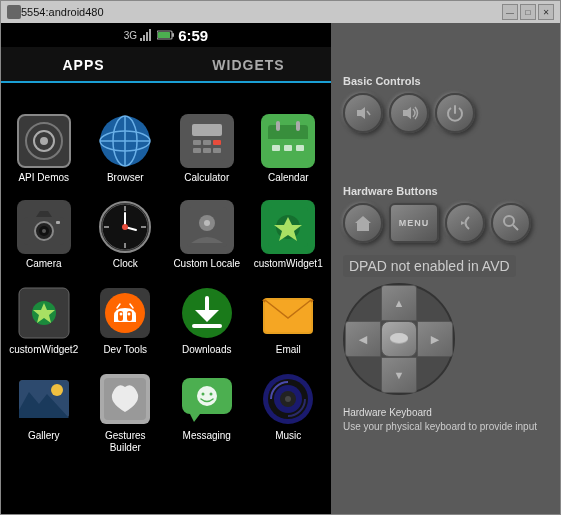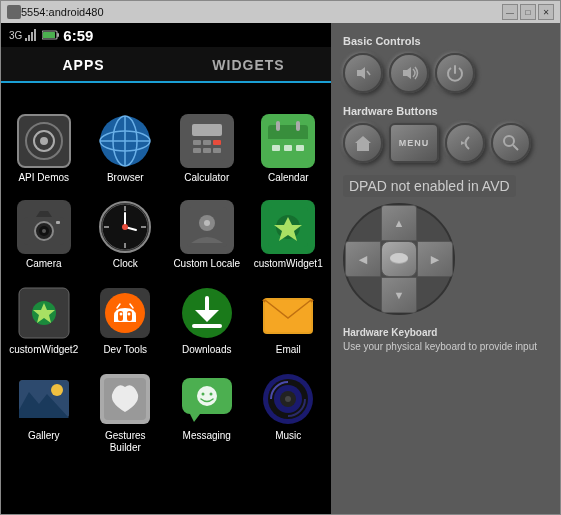--- a/index.html
+++ b/index.html
@@ -76,21 +76,21 @@
       display: flex;
       flex-direction: column;
       flex-shrink: 0;
     }
 
     .status-bar {
       background: #000;
       height: 24px;
       display: flex;
       align-items: center;
-      justify-content: flex-start;
+      justify-content: center;
       padding: 12px 8px;
       gap: 4px;
     }
 
     .status-icons {
       display: flex;
       align-items: center;
       gap: 3px;
     }
 
@@ -180,20 +180,21 @@
       display: flex;
       flex-direction: column;
       gap: 12px;
     }
 
     .panel-section-title {
       font-size: 11px;
       color: #ddd;
       margin-bottom: 6px;
       font-weight: bold;
+      margin-top: 40px;
     }
 
     .controls-row {
       display: flex;
       gap: 6px;
     }
 
     .control-btn {
       width: 40px;
       height: 40px;
@@ -259,21 +260,21 @@
       padding: 3px 6px;
       border-radius: 3px;
     }
 
     .keyboard-section {
       font-size: 10px;
       color: #ccc;
     }
 
     .keyboard-section .title {
-      font-weight: bold;
+      font-weight: normal;
       color: #ddd;
       margin-bottom: 3px;
     }
 
     
     .app-grid::-webkit-scrollbar {
       width: 4px;
     }
     .app-grid::-webkit-scrollbar-track {
       background: #111;

